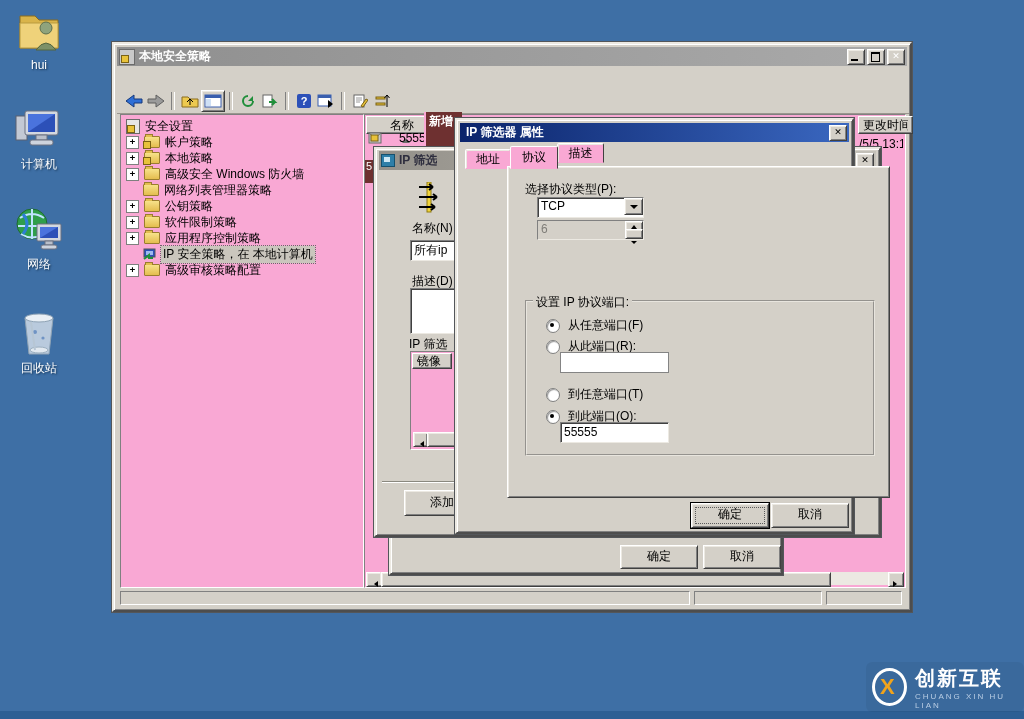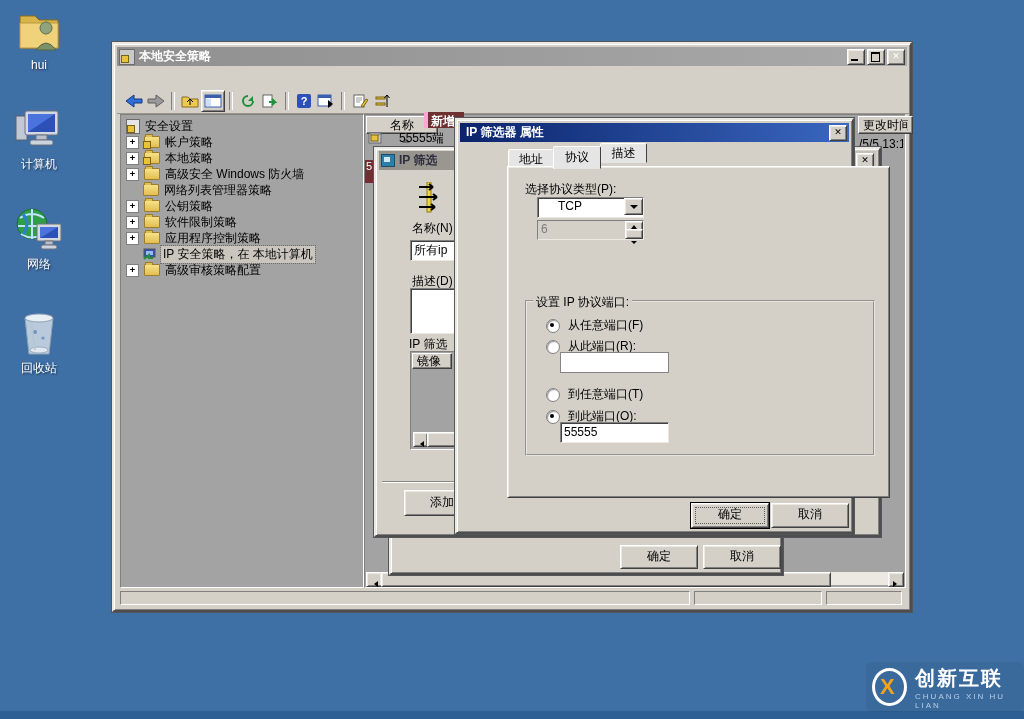--- a/index.html
+++ b/index.html
@@ -12,21 +12,21 @@
     box-shadow:inset 1px 1px 0 #fff, inset -1px -1px 0 #808080, 0 0 0 1px #53565a;}
   .raised{background:#d4d0c8;border:1px solid;border-color:#fff #404040 #404040 #fff;
     box-shadow:inset 1px 1px 0 #ece9e2, inset -1px -1px 0 #808080;}
   .btn{background:#d4d0c8;border:1px solid;border-color:#fff #404040 #404040 #fff;
     box-shadow:inset 1px 1px 0 #ece9e2, inset -1px -1px 0 #808080;
     text-align:center;line-height:20px;cursor:default;}
   .btn-focus{outline:1px solid #000;}
   .btn-focus::after{content:"";position:absolute;inset:3px;border:1px dotted #5a5a5a;}
   .sunken{background:#fff;border:1px solid;border-color:#808080 #ece9e2 #ece9e2 #808080;
     box-shadow:inset 1px 1px 0 #404040;}
-  .sunken-pane{background:#a3a3a3;border:1px solid;border-color:#808080 #fff #fff #808080;}
+  .sunken-pane{background:#f9a8d4;border:1px solid;border-color:#808080 #fff #fff #808080;}
   .flat-field{background:#fff;border:1px solid #848484;}
   .titlebar{color:#fff;font-weight:bold;display:flex;align-items:center;padding:0 2px;height:19px;}
   .tb-inactive{background:linear-gradient(90deg,#8f8f8f,#aaa);}
   .tb-active{background:linear-gradient(90deg,#0b246b,#3a67c0);}
   .tb-gray2{background:linear-gradient(90deg,#94918a,#c4c1b9);color:#2e2e3e;}
   .capbtn{position:relative;width:16px;height:14px;font-size:9px;line-height:13px;}
   .menu-item{display:inline-block;padding:3px 10px;}
   .sep-v{width:2px;height:18px;border-left:1px solid #808080;border-right:1px solid #fff;margin:2px 4px;}
   .tool{width:22px;height:20px;display:flex;align-items:center;justify-content:center;}
   
@@ -48,23 +48,23 @@
     border:1px solid #808080;box-shadow:inset 1px 1px 1px #9a9a9a;}
   .radio.checked::after{content:"";position:absolute;left:3px;top:3px;width:4px;height:4px;
     border-radius:50%;background:#000;}
   .group{border:2px groove #e8e5de;}
   .grip{background:repeating-linear-gradient(135deg,transparent 0 3px,#fff 3px 4px,#8a8a8a 4px 6px);}
   .clip{overflow:hidden;white-space:nowrap;}
   .hdrcell{background:#d4d0c8;border:1px solid;border-color:#fff #404040 #404040 #fff;
     box-shadow:inset -1px -1px 0 #808080;display:flex;align-items:center;padding:0 4px;height:16px;}
   .track{background:#ece9e2;}
   .desk-label{color:#fff;text-shadow:1px 1px 2px #14304e;text-align:center;font-size:12px;}
-  .tab{position:absolute;background:#e5e5e5;border:1px solid;border-color:#fff #404040 transparent #fff;
+  .tab{position:absolute;background:#f9a8d4;border:1px solid;border-color:#fff #404040 transparent #fff;
     box-shadow:inset 1px 1px 0 #ece9e2, inset -2px 0 0 #80808000;border-radius:2px 2px 0 0;
-    text-align:center;font-size:12px;margin-left:43px;}
+    text-align:center;font-size:12px;}
 </style>
 </head>
 <body>
 
 <div id="screen">
 
   <div class="abs" style="left:10px;top:6px;width:58px;">
     <div style="width:48px;height:52px;margin:0 auto;">
       <svg width="48" height="52" viewBox="0 0 48 52">
         <path d="M5 10 h15 l4 4 h19 v28 H5z" fill="#d9b44a" stroke="#8a6d1f"></path>
@@ -296,21 +296,21 @@
       </div>
     </div>
 
     <div class="abs" style="left:4px;top:546px;width:786px;height:16px;">
       <div class="abs" style="left:2px;top:1px;width:568px;height:12px;border:1px solid;border-color:#808080 #fff #fff #808080;"></div>
       <div class="abs" style="left:576px;top:1px;width:126px;height:12px;border:1px solid;border-color:#808080 #fff #fff #808080;"></div>
       <div class="abs" style="left:708px;top:1px;width:74px;height:12px;border:1px solid;border-color:#808080 #fff #fff #808080;"></div>
     </div>
   </div>
 
-  <div class="abs" style="left:424px;top:112px;width:33px;height:16px;background:#6e3030;border-left:4px solid #f9a8d4;color:#fff;font-weight:bold;overflow:hidden;line-height:19px;padding-left:3px;">新增</div>
+  <div class="abs" style="left:424px;top:112px;width:33px;height:37px;background:#6e3030;border-left:2px solid #f9a8d4;color:#fff;font-weight:bold;overflow:hidden;line-height:19px;padding-left:3px;">新增</div>
 
   <div class="abs win" style="left:389px;top:531px;width:390px;height:40px;">
     <div class="abs btn" style="left:229px;top:12px;width:76px;height:22px;">确定</div>
     <div class="abs btn" style="left:312px;top:12px;width:76px;height:22px;">取消</div>
   </div>
 
   <div class="abs win" style="left:374px;top:147px;width:503px;height:386px;">
     <div class="abs titlebar tb-gray2" style="left:3px;top:2px;width:493px;">
       <span style="width:12px;height:11px;background:#2e7fa8;border:1px solid #14506e;display:inline-block;margin-right:4px;">
           <span style="display:block;margin:2px;width:6px;height:5px;background:#cfe9f5;"></span>
@@ -353,21 +353,21 @@
     </div>
 
     <div class="tab" style="left:8px;top:29px;width:44px;height:18px;line-height:18px;">地址</div>
     <div class="tab" style="left:53px;top:26px;width:46px;height:21px;line-height:21px;z-index:3;box-shadow:0 2px 0 #d4d0c8;">协议</div>
     <div class="tab" style="left:100px;top:23px;width:45px;height:18px;line-height:18px;">描述</div>
 
     <div class="abs raised" style="left:6px;top:46px;width:381px;height:330px;z-index:2;margin-left:44px;">
       <div class="abs" style="left:17px;top:14px;">选择协议类型(P):</div>
 
       <div class="abs sunken" style="left:29px;top:30px;width:105px;height:19px;">
-        <span style="position:absolute;left:20px;top:1px;">TCP</span>
+        <span style="position:absolute;left:3px;top:1px;">TCP</span>
         <span class="abs btn" style="right:0;top:0;width:17px;height:15px;"><span class="arr-d" style="display:inline-block;"></span></span>
       </div>
 
       <div class="abs" style="left:29px;top:53px;width:105px;height:18px;background:#d4d0c8;border:1px solid;border-color:#808080 #ece9e2 #ece9e2 #808080;">
         <span style="position:absolute;left:3px;top:1px;color:#7f7d78;">6</span>
         <span class="abs btn" style="right:0;top:0;width:16px;height:8px;line-height:4px;"><span class="arr-u" style="display:inline-block;"></span></span>
         <span class="abs btn" style="right:0;bottom:0;width:16px;height:8px;"><span class="arr-d" style="display:inline-block;margin-top:0;border-top-width:3px;border-width:3px;border-top-color:#000;border-bottom:none;"></span></span>
       </div>
 
       <div class="abs group" style="left:17px;top:133px;width:346px;height:152px;">

